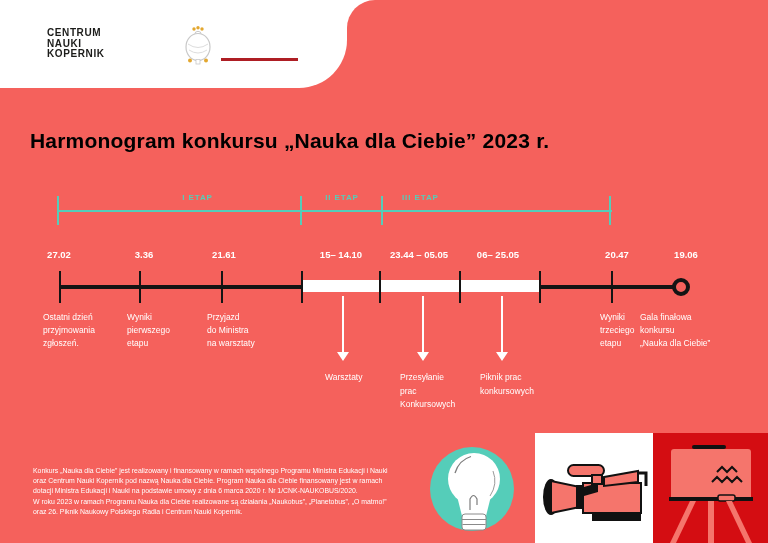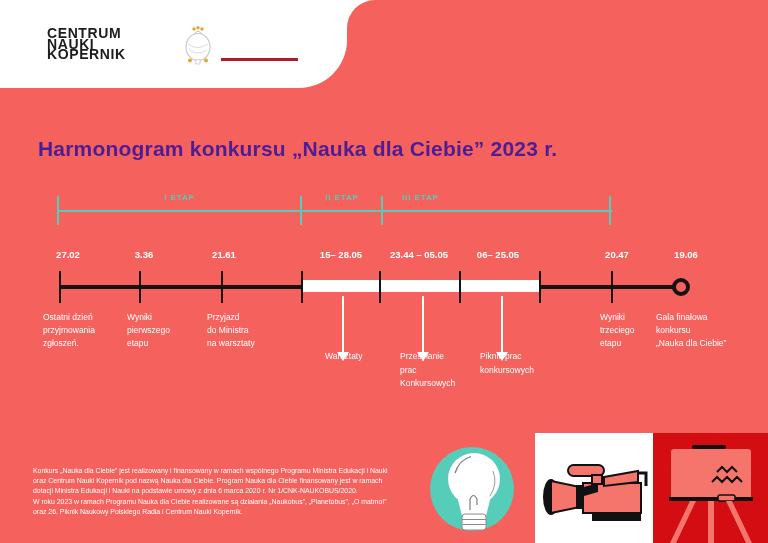--- a/index.html
+++ b/index.html
@@ -5,40 +5,40 @@
   html,body{margin:0;padding:0;background:#e8e8e8;}
   .canvas{
     position:relative;width:768px;height:543px;overflow:hidden;
     background:#F5615C;
     font-family:"Liberation Sans",sans-serif;
   }
   
   .header-panel{position:absolute;left:0;top:0;width:347px;height:88px;background:#fff;border-bottom-right-radius:48px;}
   .corner-w{position:absolute;left:347px;top:0;width:28px;height:28px;background:#fff;}
   .corner-c{position:absolute;left:347px;top:0;width:28px;height:28px;background:#F5615C;border-top-left-radius:28px;}
-  .cnk-logo{position:absolute;left:47px;top:28px;font-weight:800;font-size:14px;line-height:10.5px;letter-spacing:.6px;color:#1C1C1A;}
+  .cnk-logo{position:absolute;left:47px;top:28px;font-weight:800;font-size:10px;line-height:10.5px;letter-spacing:.6px;color:#1C1C1A;}
   .eagle{position:absolute;left:183px;top:25px;}
   .ministry-text{position:absolute;left:221px;top:30px;font-size:11px;line-height:13px;color:#3E3A39;}
   .ministry-underline{position:absolute;left:221px;top:58px;width:77px;height:2.5px;background:#AE1E24;}
   
-  .title{position:absolute;left:30px;top:129px;margin:8px;font-size:21px;font-weight:800;color:#4c1d95;letter-spacing:.2px;}
+  .title{position:absolute;left:30px;top:129px;margin:0;font-size:21px;font-weight:800;color:#000000;letter-spacing:.2px;}
   
   .b-line{position:absolute;left:58px;top:210px;width:554px;height:2px;background:#55CDB9;}
   .b-tick{position:absolute;top:196px;width:2px;height:29px;background:#55CDB9;}
   .b-label{position:absolute;top:193px;font-size:8px;font-weight:800;color:#55CDB9;letter-spacing:.9px;}
   
   .t-line{position:absolute;left:60px;top:285px;width:615px;height:4px;background:#141414;}
   .t-whitebar{position:absolute;left:302px;top:280px;width:238px;height:12px;background:#fff;}
   .t-tick{position:absolute;top:271px;width:2px;height:32px;background:#141414;}
   .t-end{position:absolute;left:672px;top:278px;width:10px;height:10px;border:4px solid #141414;border-radius:50%;background:#F5615C;}
   .t-date{position:absolute;top:249px;font-size:9.5px;font-weight:700;color:#fff;transform:translateX(-50%);white-space:nowrap;}
   .m-label{position:absolute;top:311px;font-size:8.5px;line-height:13px;color:#fff;white-space:pre-line;}
   .arrow-shaft{position:absolute;top:296px;width:2px;height:57px;background:#fff;}
   .arrow-head{position:absolute;top:352px;width:0;height:0;border-left:6px solid transparent;border-right:6px solid transparent;border-top:9px solid #fff;}
-  .a-label{position:absolute;top:350px;font-size:8.5px;line-height:13.5px;color:#fff;white-space:pre-line;}
+  .a-label{position:absolute;top:371px;font-size:8.5px;line-height:13.5px;color:#fff;white-space:pre-line;}
   
   .footnote{position:absolute;left:33px;top:466px;width:392px;font-size:6.9px;line-height:10.2px;color:#fff;white-space:pre-line;}
   .panel-white{position:absolute;left:535px;top:433px;width:118px;height:110px;background:#fff;}
   .panel-red{position:absolute;left:653px;top:433px;width:115px;height:110px;background:#D40D12;}
   .bulb-circle{position:absolute;left:430px;top:447px;width:84px;height:84px;border-radius:50%;background:#55CDB9;}
   .abs{position:absolute;}
 </style>
 </head>
 <body>
 
@@ -70,61 +70,61 @@
   <div class="ministry-underline"></div>
 
   <h1 class="title">Harmonogram konkursu „Nauka dla Ciebie” 2023 r.</h1>
 
   <div>
     <div class="b-line"></div>
     <div class="b-tick" style="left:57px"></div>
     <div class="b-tick" style="left:300px"></div>
     <div class="b-tick" style="left:381px"></div>
     <div class="b-tick" style="left:609px"></div>
-    <div class="b-label" style="left:58px;width:243px;text-align:center">I ETAP</div>
+    <div class="b-label" style="left:76px;width:243px;text-align:center">I ETAP</div>
     <div class="b-label" style="left:301px;width:82px;text-align:center">II ETAP</div>
     <div class="b-label" style="left:402px">III ETAP</div>
   </div>
 
   <div>
     <div class="t-line"></div>
     <div class="t-whitebar"></div>
 
     <div class="t-tick" style="left:59px"></div>
     <div class="t-tick" style="left:139px"></div>
     <div class="t-tick" style="left:221px"></div>
     <div class="t-tick" style="left:301px"></div>
     <div class="t-tick" style="left:379px"></div>
     <div class="t-tick" style="left:459px"></div>
     <div class="t-tick" style="left:539px"></div>
     <div class="t-tick" style="left:611px"></div>
     <div class="t-end"></div>
 
-    <div class="t-date" style="left:68px">27.02</div>
+    <div class="t-date" style="left:59px">27.02</div>
     <div class="t-date" style="left:144px">3.36</div>
     <div class="t-date" style="left:224px">21.61</div>
-    <div class="t-date" style="left:341px">15– 28.05</div>
+    <div class="t-date" style="left:341px">15– 14.10</div>
     <div class="t-date" style="left:419px">23.44 – 05.05</div>
     <div class="t-date" style="left:498px">06– 25.05</div>
     <div class="t-date" style="left:617px">20.47</div>
     <div class="t-date" style="left:686px">19.06</div>
 
     <div class="m-label" style="left:43px">Ostatni dzień
 przyjmowania
 zgłoszeń.</div>
     <div class="m-label" style="left:127px">Wyniki
 pierwszego
 etapu</div>
     <div class="m-label" style="left:207px">Przyjazd
 do Ministra
 na warsztaty</div>
     <div class="m-label" style="left:600px">Wyniki
 trzeciego
 etapu</div>
-    <div class="m-label" style="left:656px">Gala finałowa
+    <div class="m-label" style="left:640px">Gala finałowa
 konkursu
 „Nauka dla Ciebie”</div>
 
     <div class="arrow-shaft" style="left:342px"></div>
     <div class="arrow-head" style="left:337px"></div>
     <div class="arrow-shaft" style="left:422px"></div>
     <div class="arrow-head" style="left:417px"></div>
     <div class="arrow-shaft" style="left:501px"></div>
     <div class="arrow-head" style="left:496px"></div>
 

